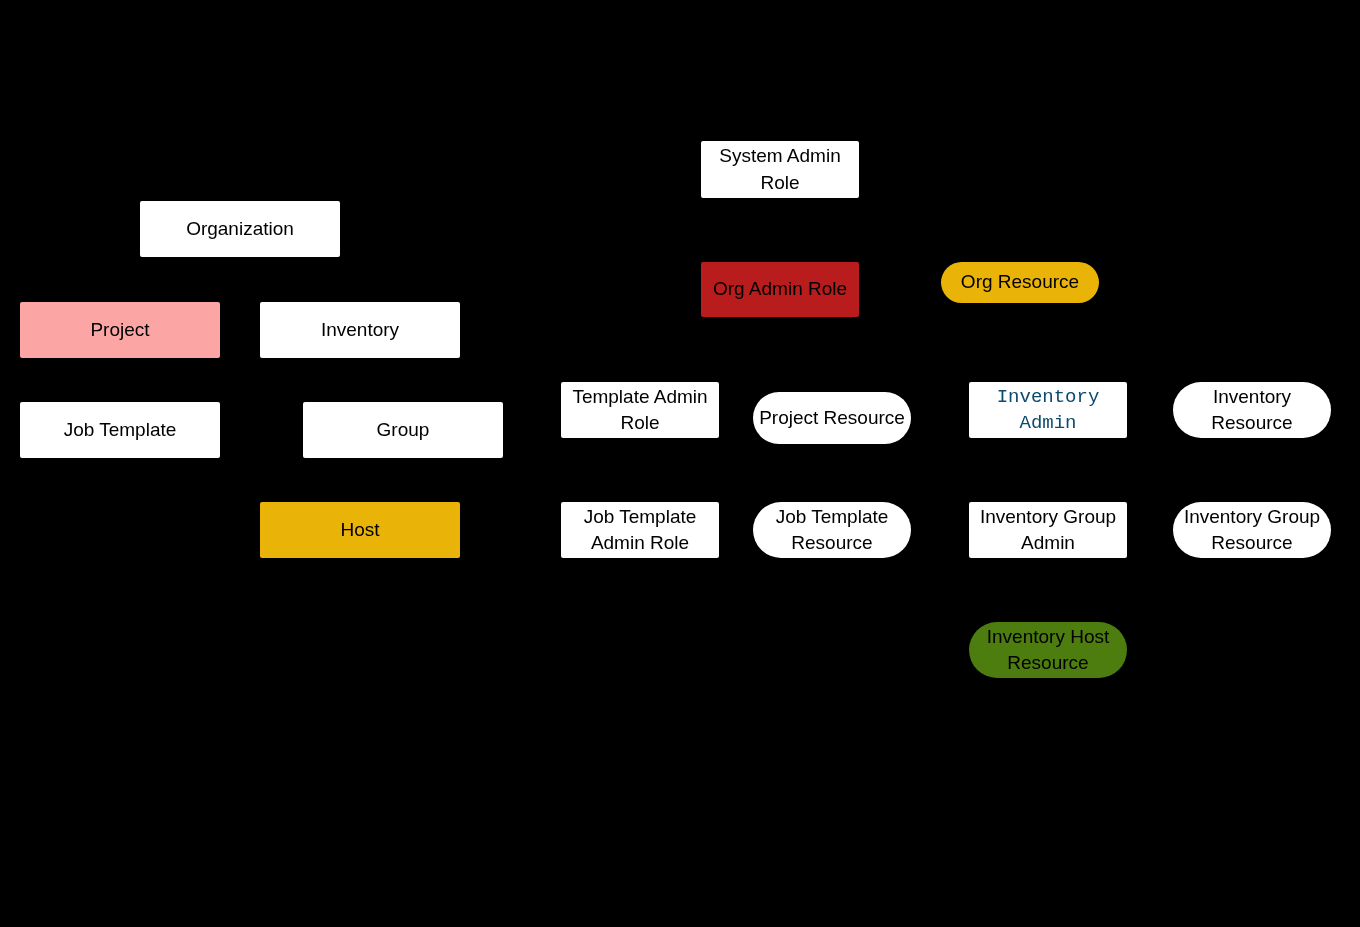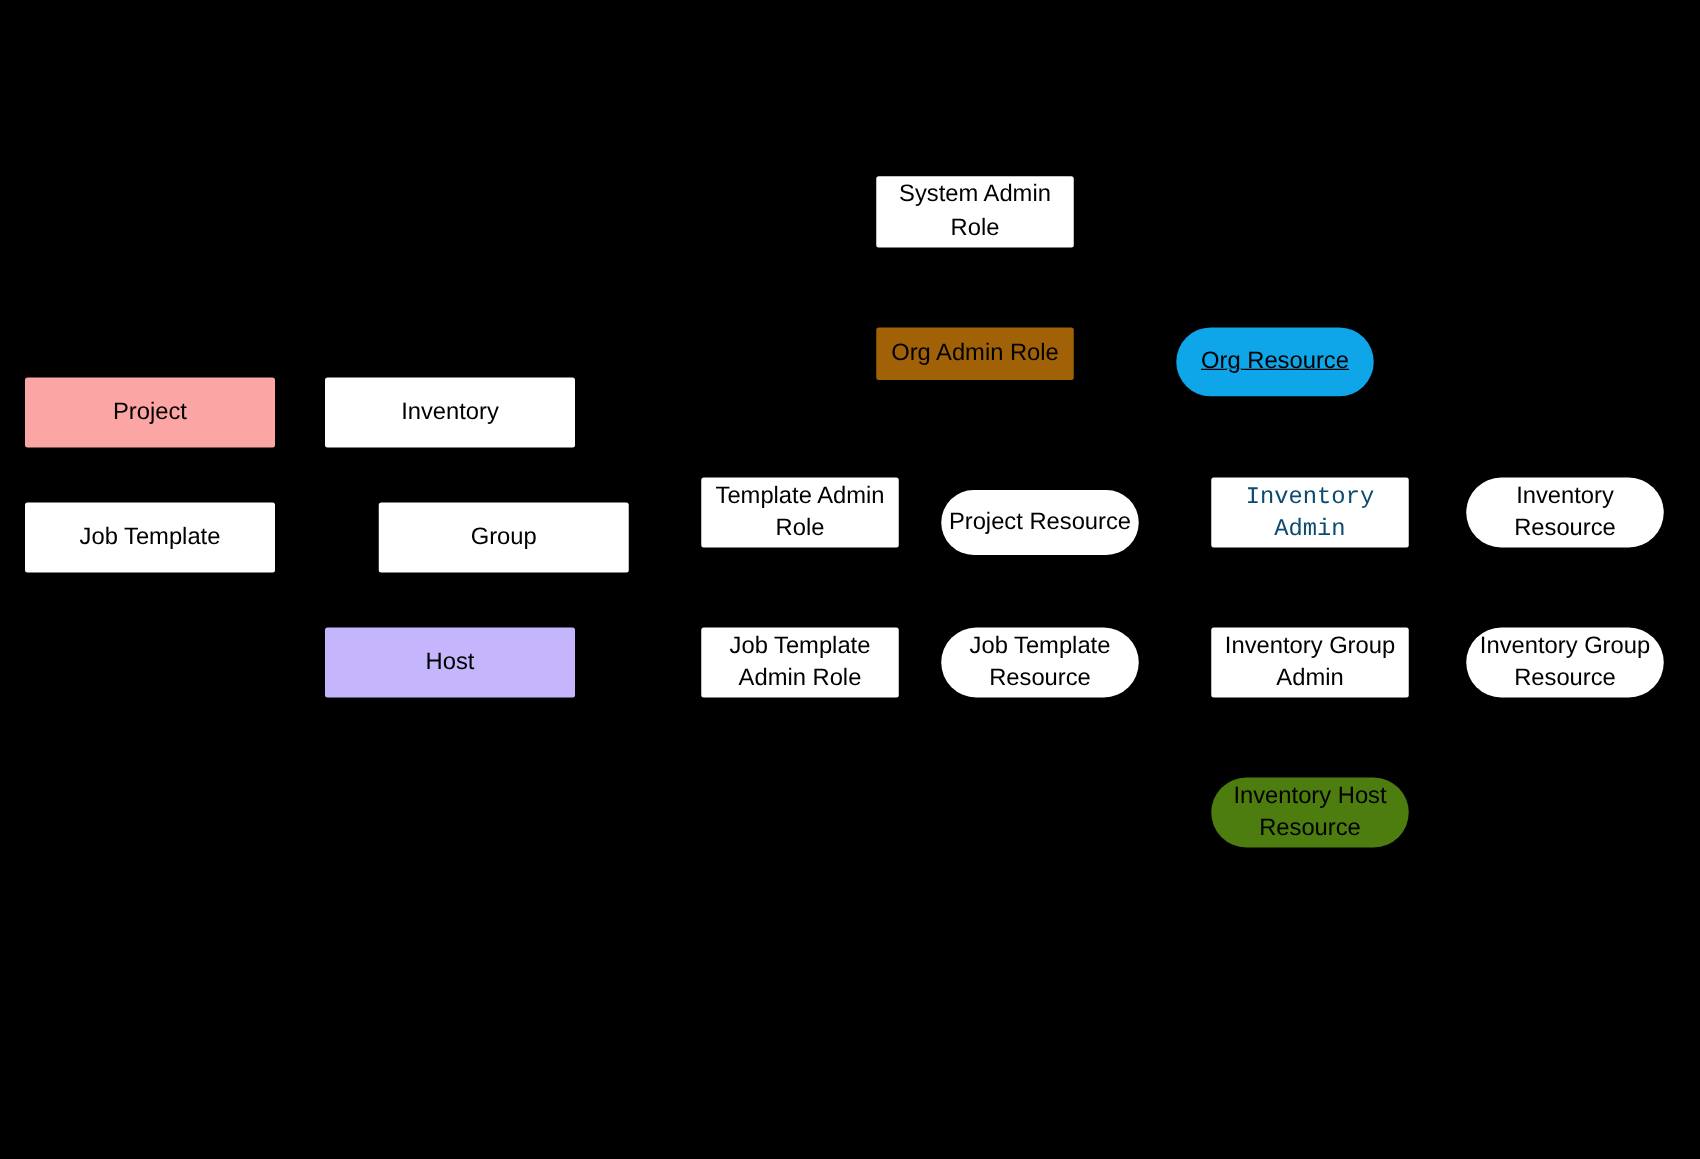--- a/index.html
+++ b/index.html
@@ -40,29 +40,30 @@
     border-radius: 2px;
   }
   .node.round {
     border-radius: 999px;
   }
 </style>
 </head>
 <body>
 
 <div id="canvas" style="background: rgb(0, 0, 0);">
+    <div class="node rect" style="left: 140px; top: 201px; width: 200px; height: 56px; background: rgb(255, 255, 255); color: rgb(0, 0, 0);">Organization</div>
     <div class="node rect" style="left: 20px; top: 302px; width: 200px; height: 56px; background: #fca5a5; color: rgb(0, 0, 0);">Project</div>
     <div class="node rect" style="left: 260px; top: 302px; width: 200px; height: 56px; background: rgb(255, 255, 255); color: rgb(0, 0, 0);">Inventory</div>
     <div class="node rect" style="left: 20px; top: 402px; width: 200px; height: 56px; background: rgb(255, 255, 255); color: rgb(0, 0, 0);">Job Template</div>
     <div class="node rect" style="left: 260px; top: 402px; width: 200px; height: 56px; background: rgb(255, 255, 255); color: rgb(0, 0, 0); margin-left: 43px;">Group</div>
-    <div class="node rect" style="left: 260px; top: 502px; width: 200px; height: 56px; background: #c4b5fd; color: rgb(0, 0, 0);">Host</div>
+    <div class="node rect" style="left: 260px; top: 502px; width: 200px; height: 56px; background: #eab308; color: rgb(0, 0, 0);">Host</div>
     <div class="node rect" style="left: 701px; top: 141px; width: 158px; height: 57px; background: rgb(255, 255, 255); color: rgb(0, 0, 0);">System Admin
 Role</div>
-    <div class="node rect" style="left: 701px; top: 262px; width: 158px; height: 42px; background: #a16207; color: rgb(0, 0, 0);">Org Admin Role</div>
-    <div class="node round" style="left: 941px; top: 262px; width: 158px; height: 55px; background: #0ea5e9; color: rgb(0, 0, 0); text-decoration: underline;">Org Resource</div>
+    <div class="node rect" style="left: 701px; top: 262px; width: 158px; height: 55px; background: #b91c1c; color: rgb(0, 0, 0);">Org Admin Role</div>
+    <div class="node round" style="left: 941px; top: 262px; width: 158px; height: 41px; background: #eab308; color: rgb(0, 0, 0);">Org Resource</div>
     <div class="node rect" style="left: 561px; top: 382px; width: 158px; height: 56px; background: rgb(255, 255, 255); color: rgb(0, 0, 0);">Template Admin
 Role</div>
     <div class="node round" style="left: 753px; top: 392px; width: 158px; height: 52px; background: rgb(255, 255, 255); color: rgb(0, 0, 0);">Project Resource</div>
     <div class="node rect" style="left: 969px; top: 382px; width: 158px; height: 56px; background: rgb(255, 255, 255); color: #0c4a6e; font-family: Liberation Mono, monospace;">Inventory Admin</div>
     <div class="node round" style="left: 1173px; top: 382px; width: 158px; height: 56px; background: rgb(255, 255, 255); color: rgb(0, 0, 0);">Inventory
 Resource</div>
     <div class="node rect" style="left: 561px; top: 502px; width: 158px; height: 56px; background: rgb(255, 255, 255); color: rgb(0, 0, 0);">Job Template
 Admin Role</div>
     <div class="node round" style="left: 753px; top: 502px; width: 158px; height: 56px; background: rgb(255, 255, 255); color: rgb(0, 0, 0);">Job Template
 Resource</div>

